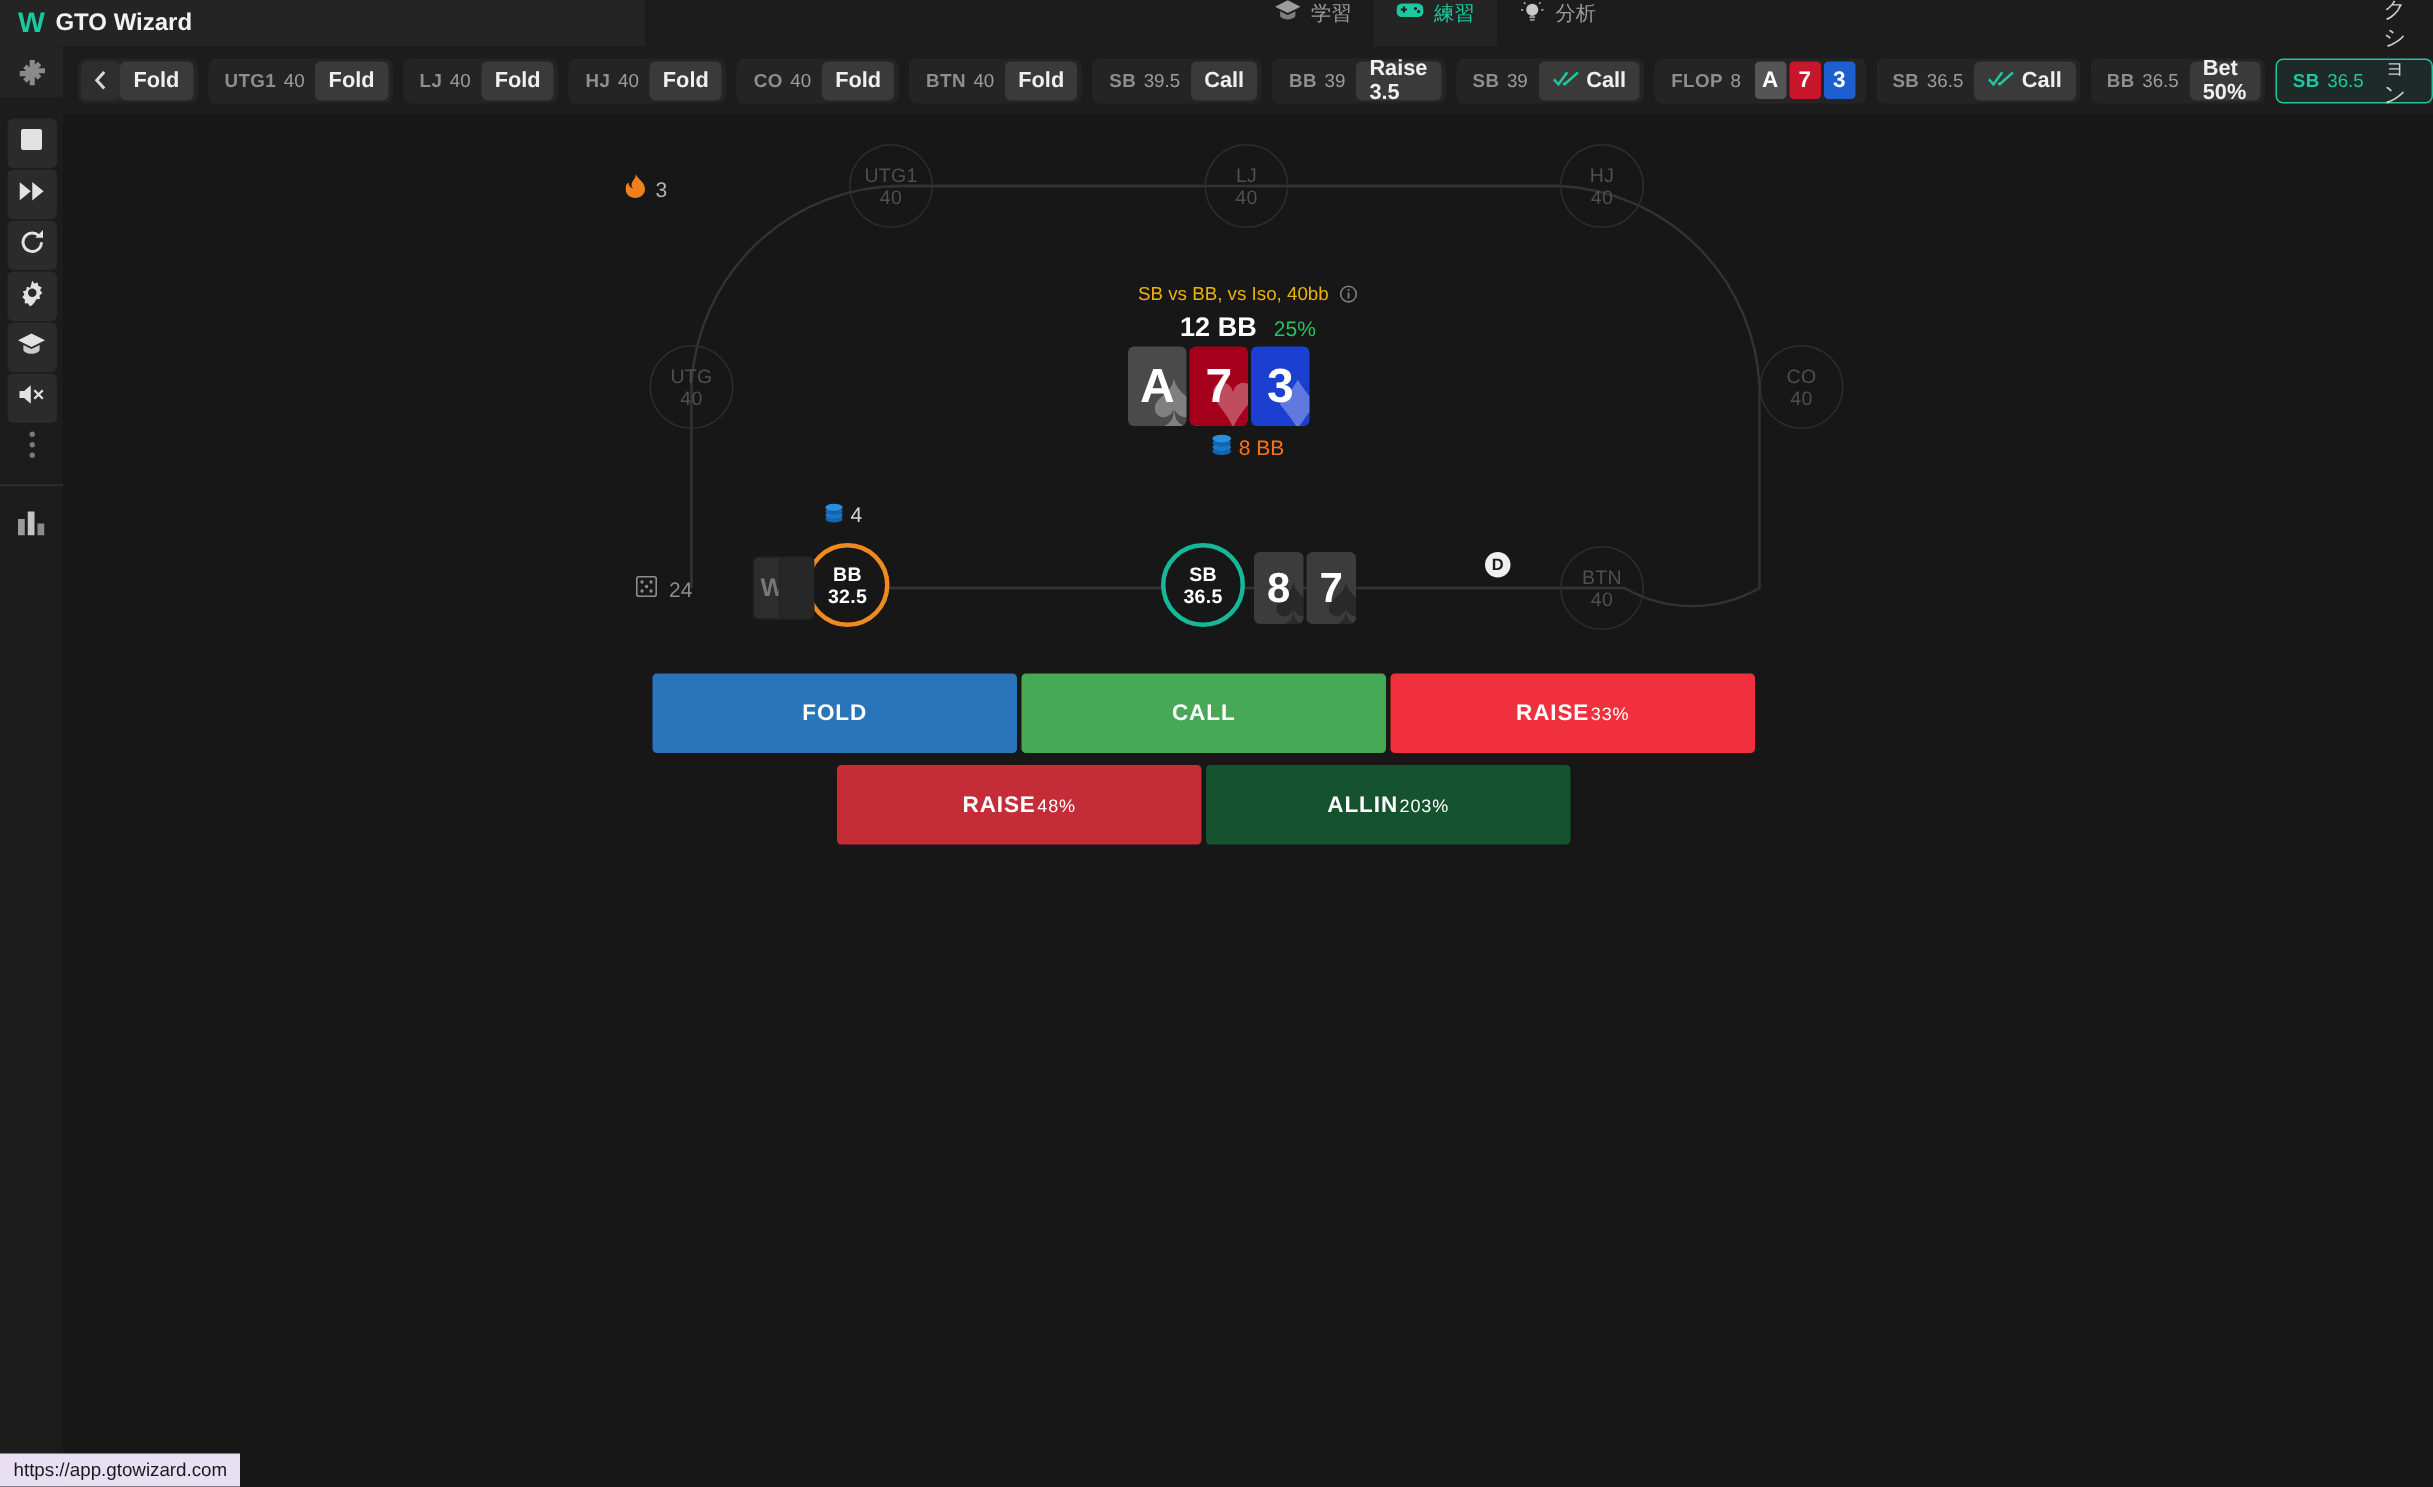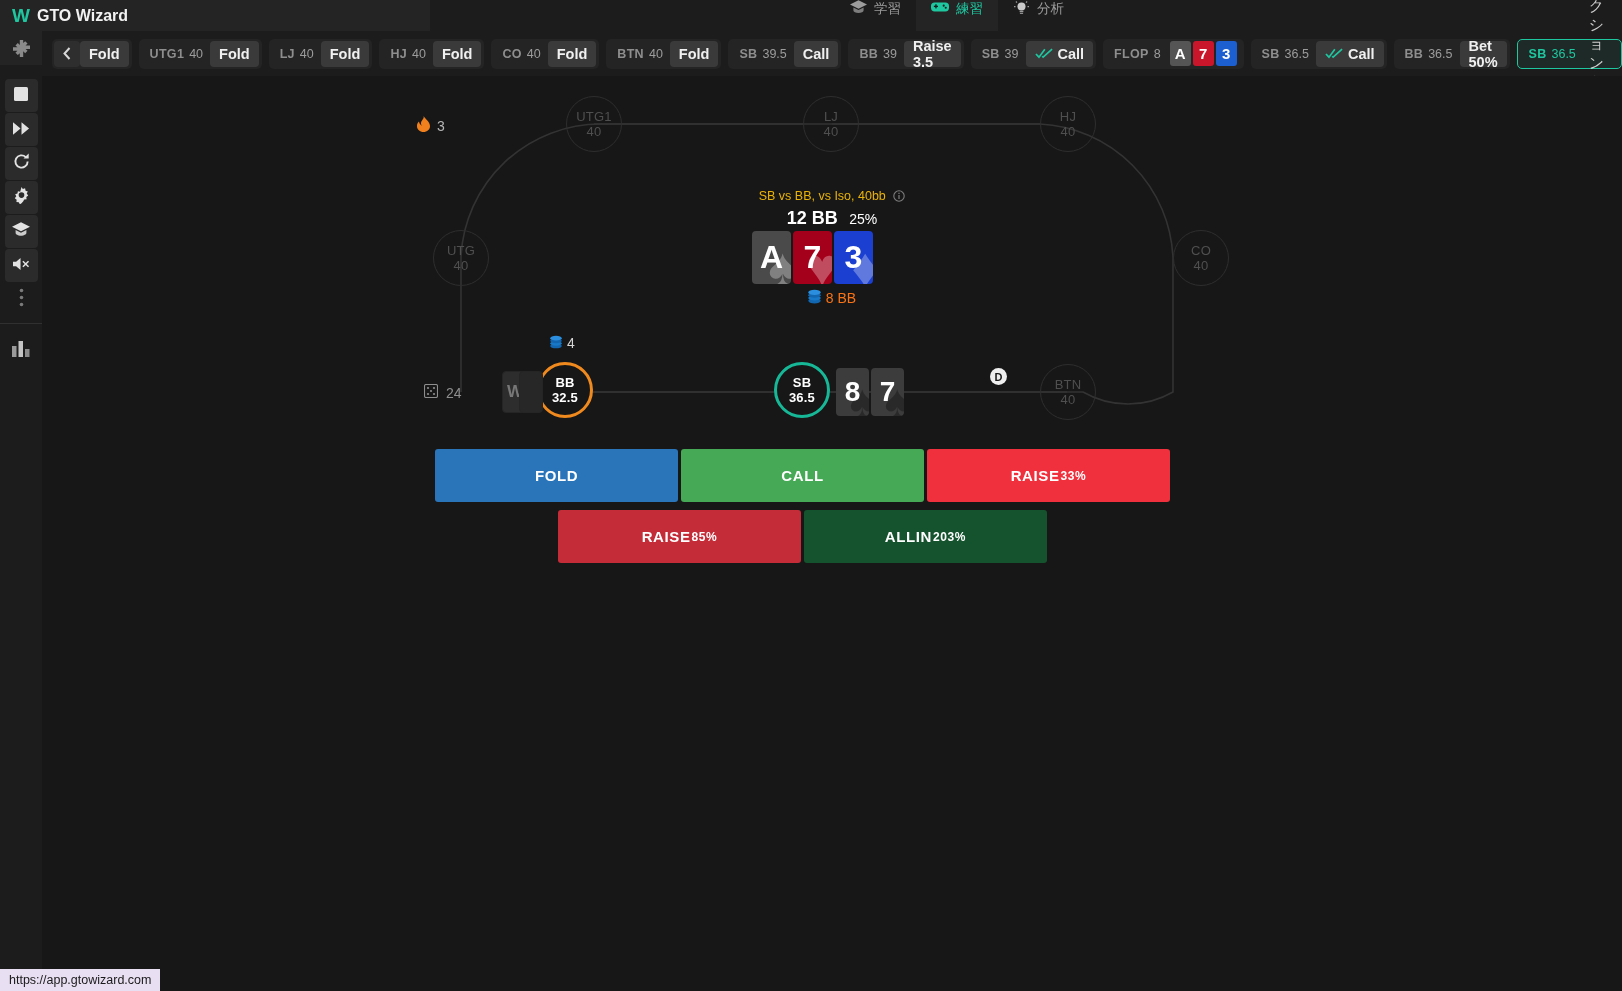--- a/index.html
+++ b/index.html
@@ -102,21 +102,21 @@
   .board-info {
     position: absolute; left: 0; top: 113px; width: 1580px;
     text-align: center; color: #eab308; font-size: 12.5px;
   }
   .board-info .info-icon { display: inline-block; vertical-align: -2px; margin-left: 4px; }
   .pot-row {
     position: absolute; left: 0; top: 132px; width: 1580px;
     text-align: center;
   }
   .pot-amt { color: #fff; font-size: 18px; font-weight: bold; }
-  .pot-pct { color: #ffffff; font-size: 14px; margin-left: 7px; }
+  .pot-pct { color: #22c55e; font-size: 14px; margin-left: 7px; }
 
   .board-cards {
     position: absolute; left: 710px; top: 155px;
     display: flex; gap: 2px;
   }
   .bcard {
     width: 39px; height: 53px; border-radius: 4px;
     display: flex; align-items: center; justify-content: center;
     color: #fff; font-size: 32px; font-weight: bold;
     position: relative; overflow: hidden;
@@ -161,21 +161,21 @@
   .streak { position: absolute; display: flex; align-items: center; gap: 7px; color: #b5b5b5; font-size: 14px; }
   .handcount { position: absolute; display: flex; align-items: center; gap: 8px; color: #8e8e8e; font-size: 14px; }
 
   
   .btn-row { position: absolute; display: flex; gap: 3px; }
   .act-btn {
     height: 53px; border-radius: 3px;
     display: flex; align-items: center; justify-content: center;
     color: #fff; font-size: 15px; font-weight: bold; letter-spacing: .6px;
   }
-  .act-btn .pct { font-size: 12px; margin-left: 1px; font-weight: bold; }
+  .act-btn .pct { font-size: 12px; margin-left: 1px; font-weight: normal; }
 
   
   .statusbar {
     position: absolute; left: 0; bottom: 0; height: 22px;
     background: #e8dff2; color: #1a1a1a;
     font-size: 12.5px; display: flex; align-items: center;
     padding: 0 9px;
   }
 </style>
 </head>
@@ -520,21 +520,21 @@
     </div>
     <div class="act-btn" style="width:243px;background:#f0303c;">
       <span>RAISE</span>
       <span class="pct">33%</span>
     </div>
   </div>
 
   <div class="btn-row" style="left:516px;top:434px;">
     <div class="act-btn" style="width:243px;background:#c42c38;">
       <span>RAISE</span>
-      <span class="pct">85%</span>
+      <span class="pct">48%</span>
     </div>
     <div class="act-btn" style="width:243px;background:#14532d;">
       <span>ALLIN</span>
       <span class="pct">203%</span>
     </div>
   </div>
 
 </div>
 
 <div class="statusbar">https://app.gtowizard.com</div>

